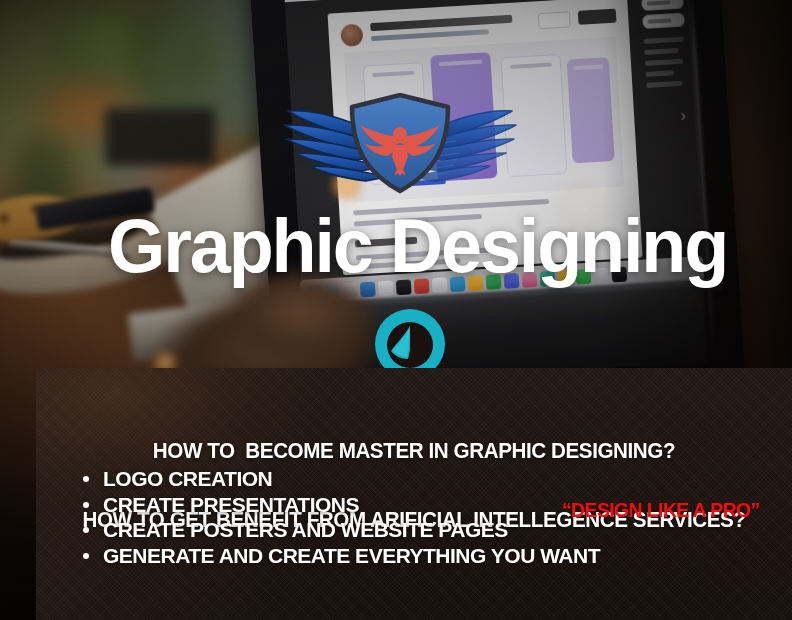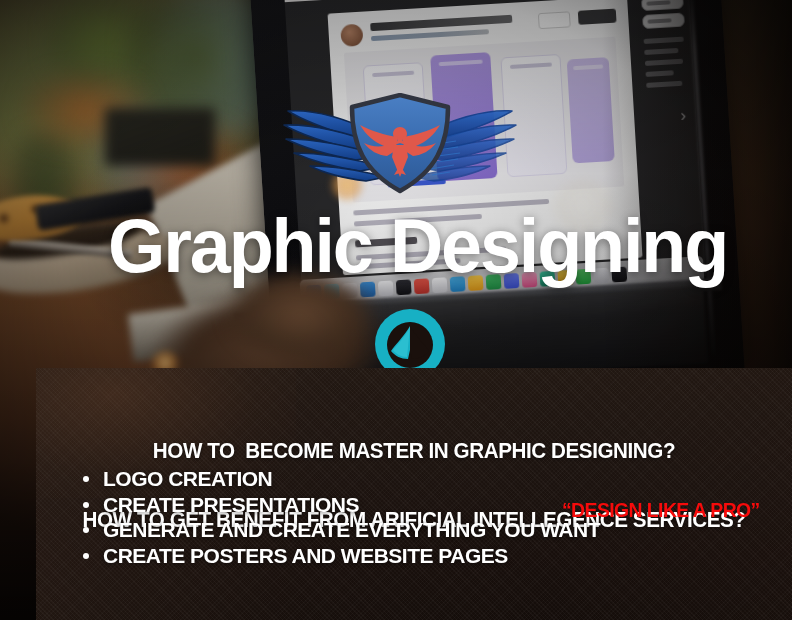--- a/index.html
+++ b/index.html
@@ -596,20 +596,20 @@
     <div class="panel-warm"></div>
 
     <div class="headlines">
       <div>HOW TO  BECOME MASTER IN GRAPHIC DESIGNING?</div>
       <div>HOW TO GET BENEFIT FROM ARIFICIAL INTELLEGENCE SERVICES?</div>
     </div>
 
     <ul class="bullets">
       <li>LOGO CREATION</li>
       <li>CREATE PRESENTATIONS</li>
+      <li>CREATE POSTERS AND WEBSITE PAGES</li>
       <li>GENERATE AND CREATE EVERYTHING YOU WANT</li>
-      <li>CREATE POSTERS AND WEBSITE PAGES</li>
     </ul>
   </div>
 
   <div class="tagline">“DESIGN LIKE A PRO”</div>
 
 </div>
 
 </body></html>

